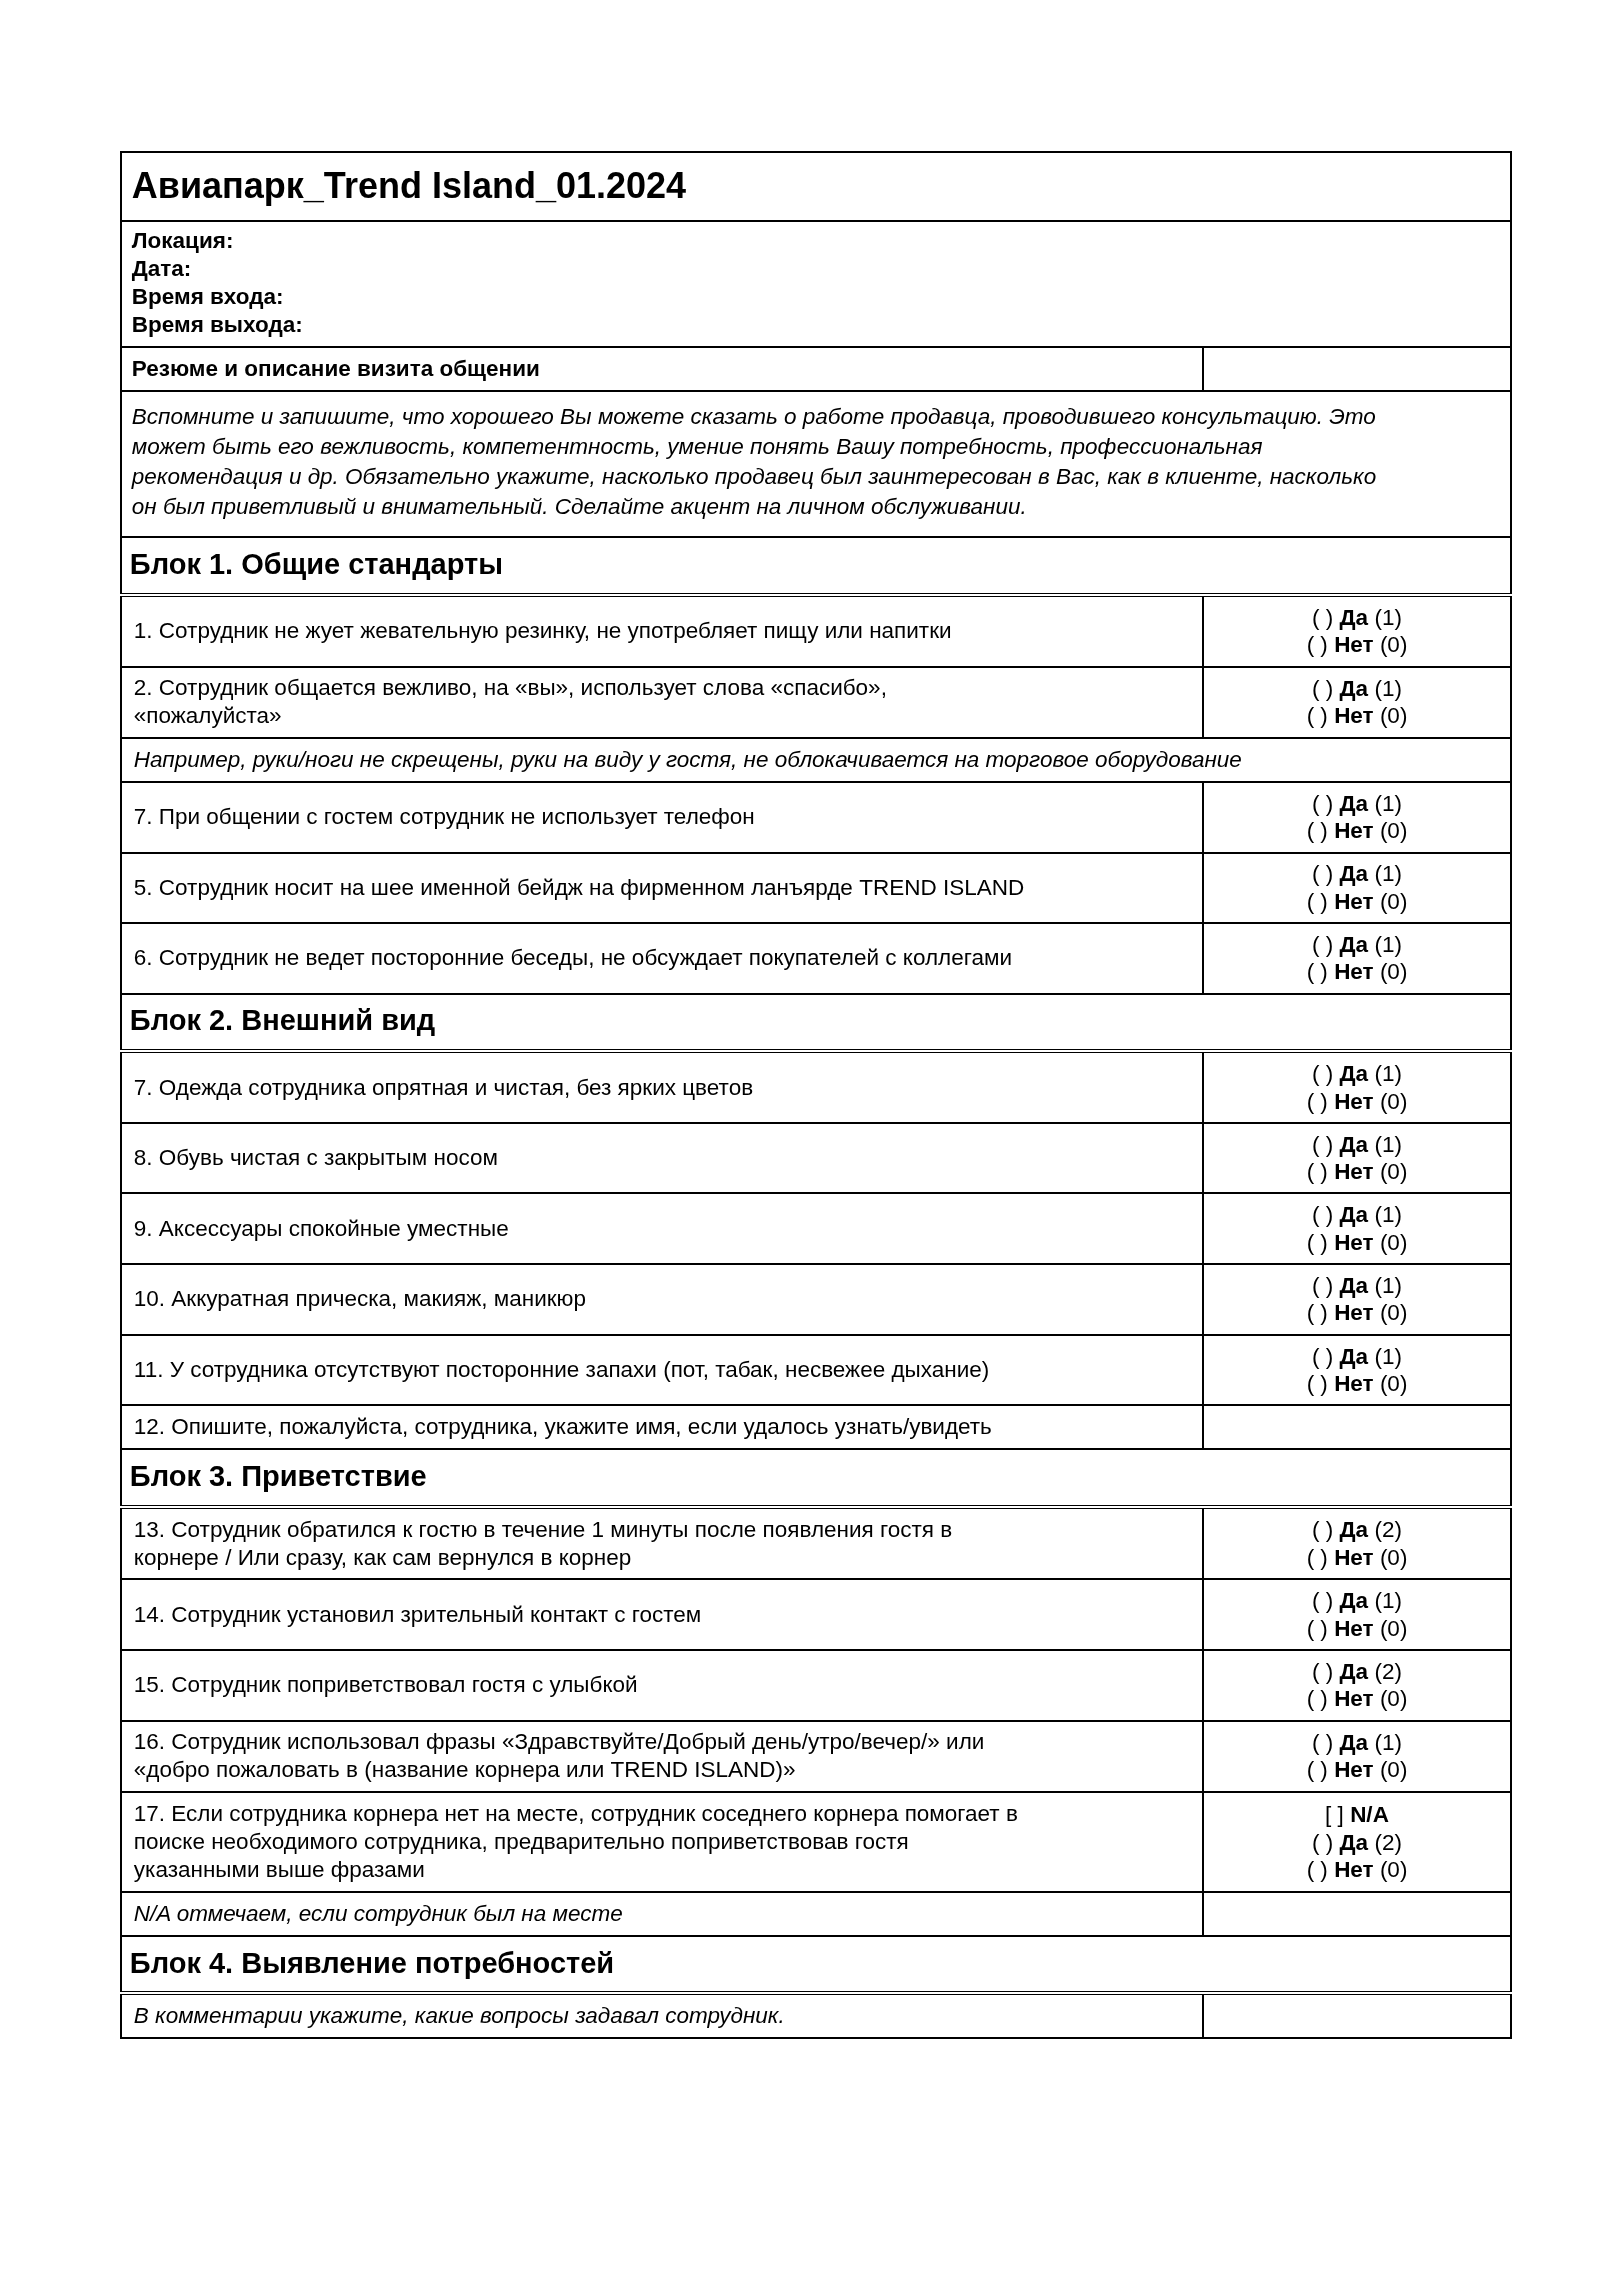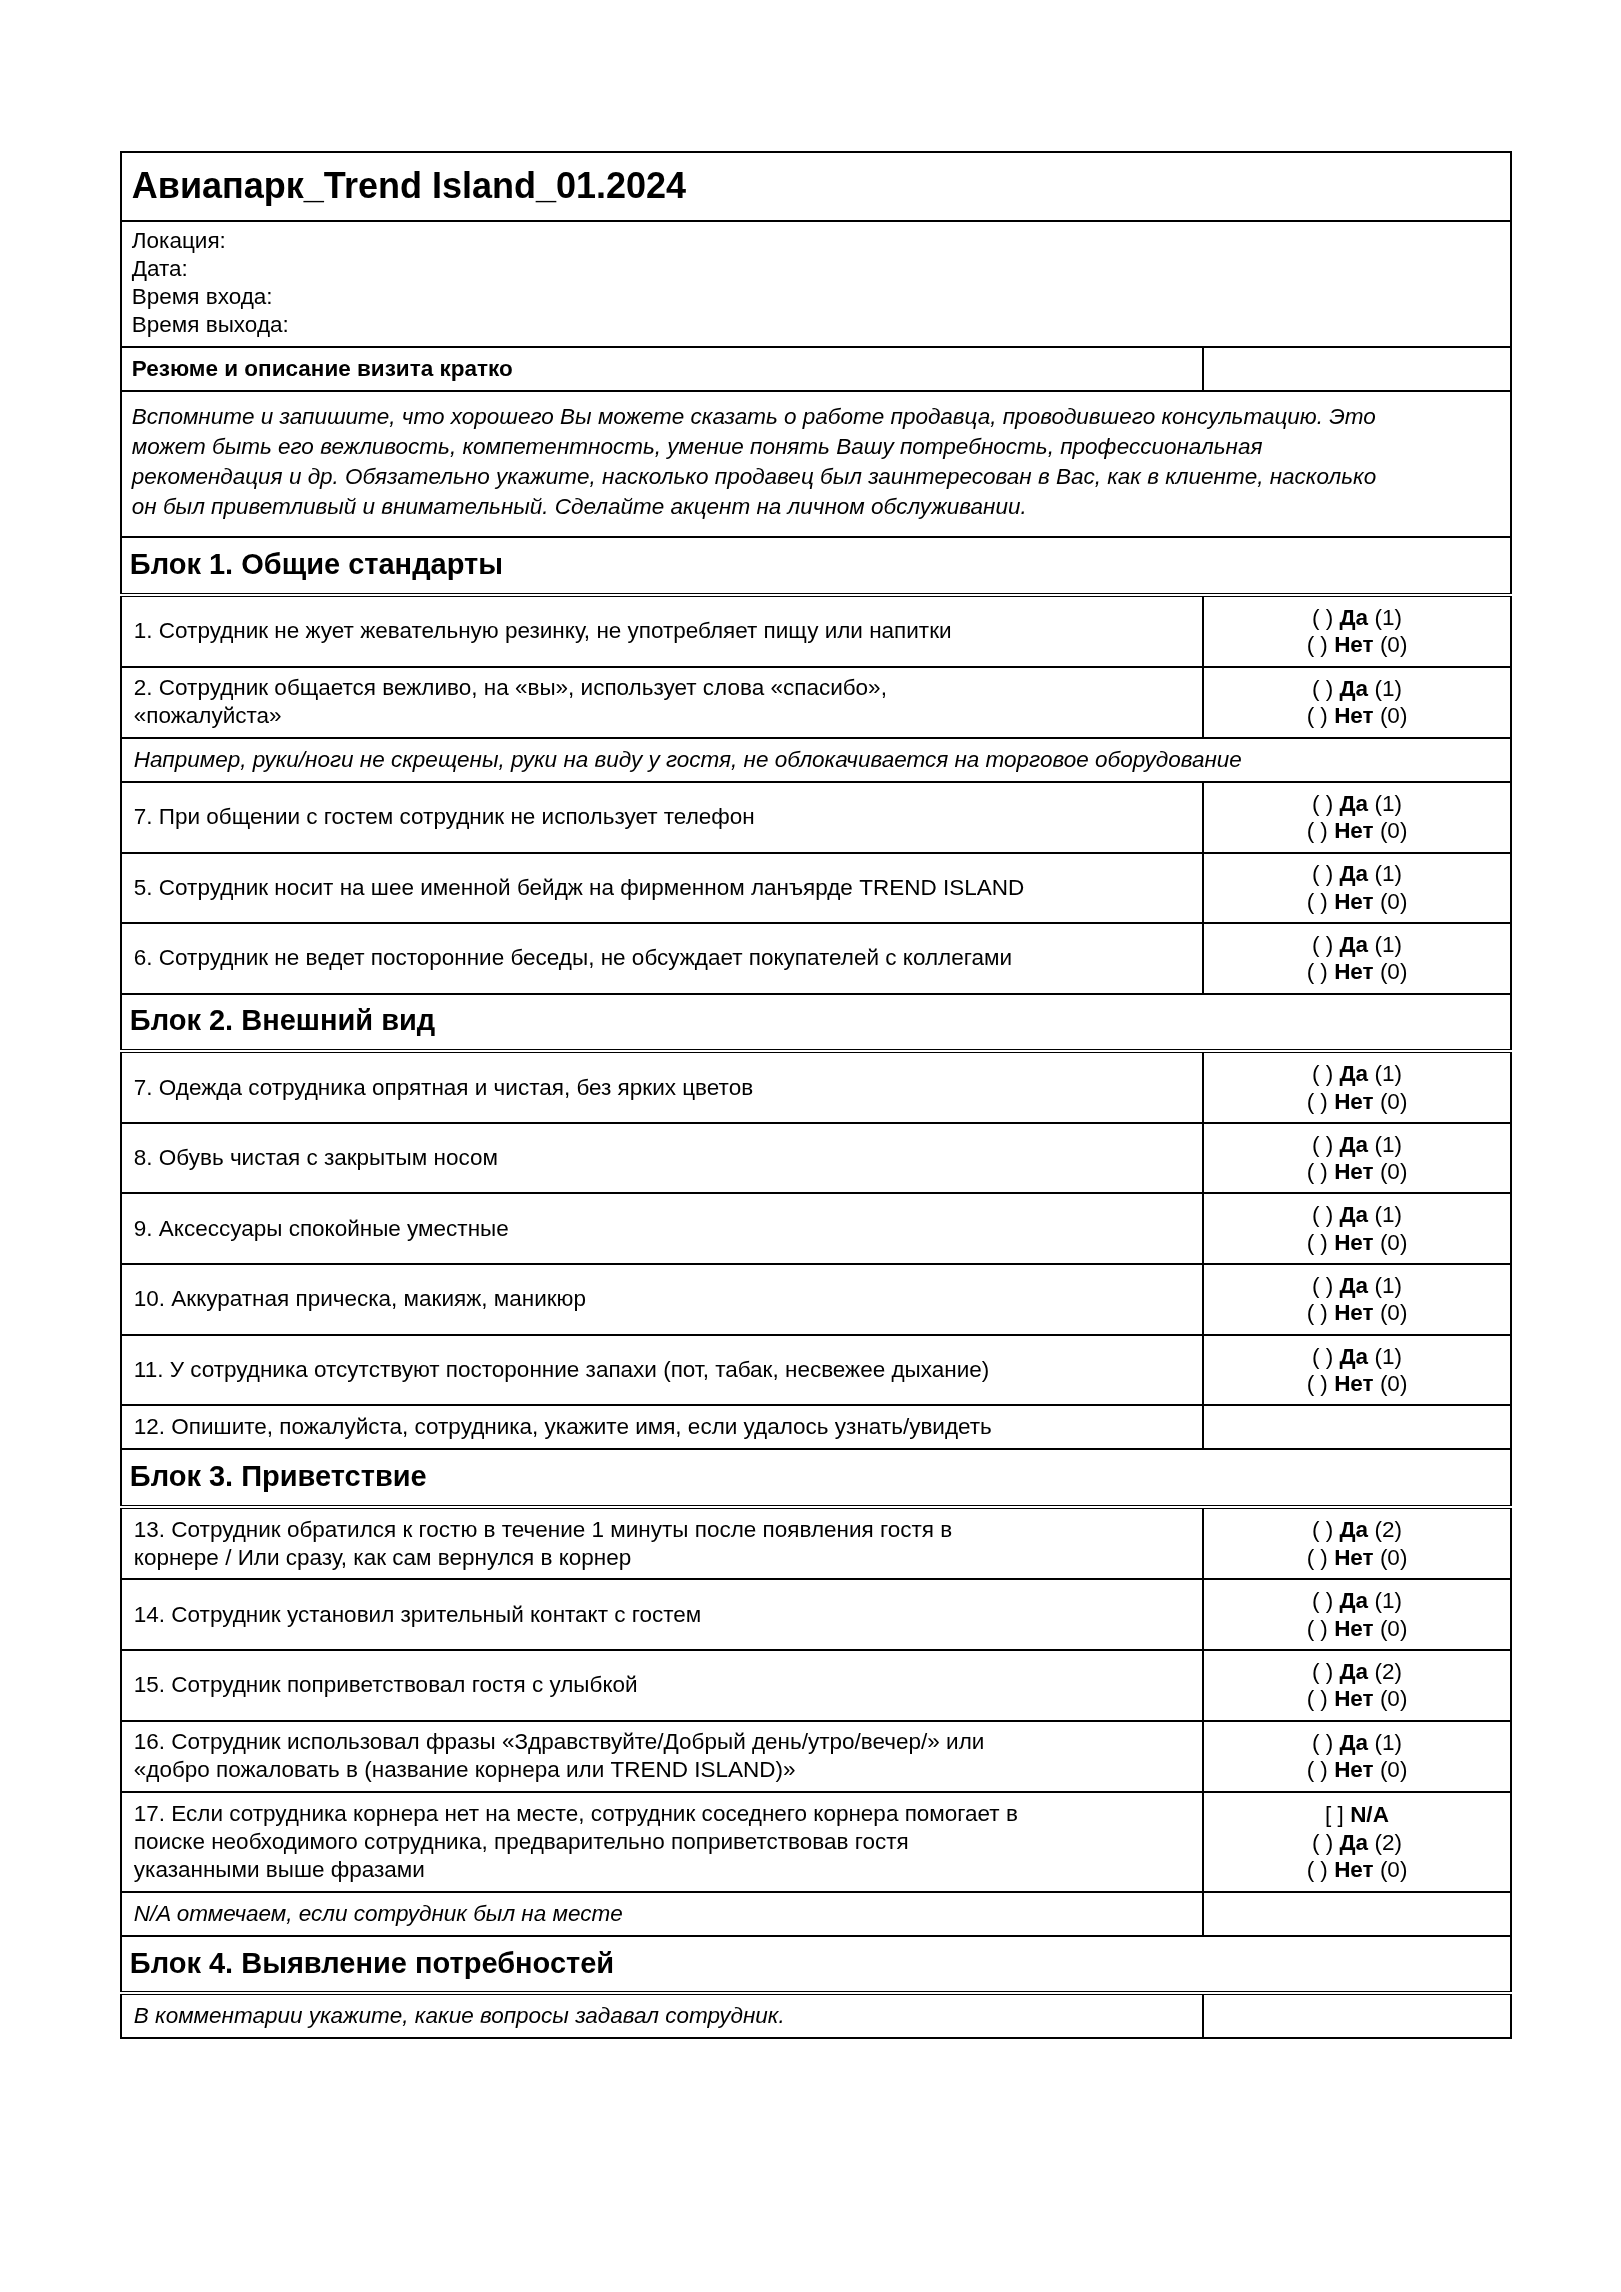--- a/index.html
+++ b/index.html
@@ -35,21 +35,21 @@
     word-wrap: break-word;
   }
   tr.title td {
     font-size: 36px;
     font-weight: bold;
     padding: 11.8px 9.8px 13.7px 9.8px;
     vertical-align: middle;
   }
   tr.fields td {
     font-size: 22.5px;
-    font-weight: normal;
+    font-weight: bold;
     line-height: 28px;
     padding: 4.9px 9.8px 6.9px 9.8px;
     vertical-align: top;
   }
   tr.summary td {
     font-size: 22.5px;
     font-weight: bold;
     padding: 7.8px 9.8px;
   }
   tr.instruction td {
@@ -105,21 +105,21 @@
         </tr>
         <tr class="fields">
           <td colspan="2">
             <div class="fline">Локация:</div>
             <div class="fline">Дата:</div>
             <div class="fline">Время входа:</div>
             <div class="fline">Время выхода:</div>
           </td>
         </tr>
         <tr class="summary">
-          <td>Резюме и описание визита кратко</td>
+          <td>Резюме и описание визита общении</td>
           <td class="empty"></td>
         </tr>
         <tr class="instruction">
           <td colspan="2">Вспомните и запишите, что хорошего Вы можете сказать о работе продавца, проводившего консультацию. Это
 может быть его вежливость, компетентность, умение понять Вашу потребность, профессиональная
 рекомендация и др. Обязательно укажите, насколько продавец был заинтересован в Вас, как в клиенте, насколько
 он был приветливый и внимательный. Сделайте акцент на личном обслуживании.</td>
         </tr>
         <tr class="section">
           <td colspan="2">Блок 1. Общие стандарты</td>

